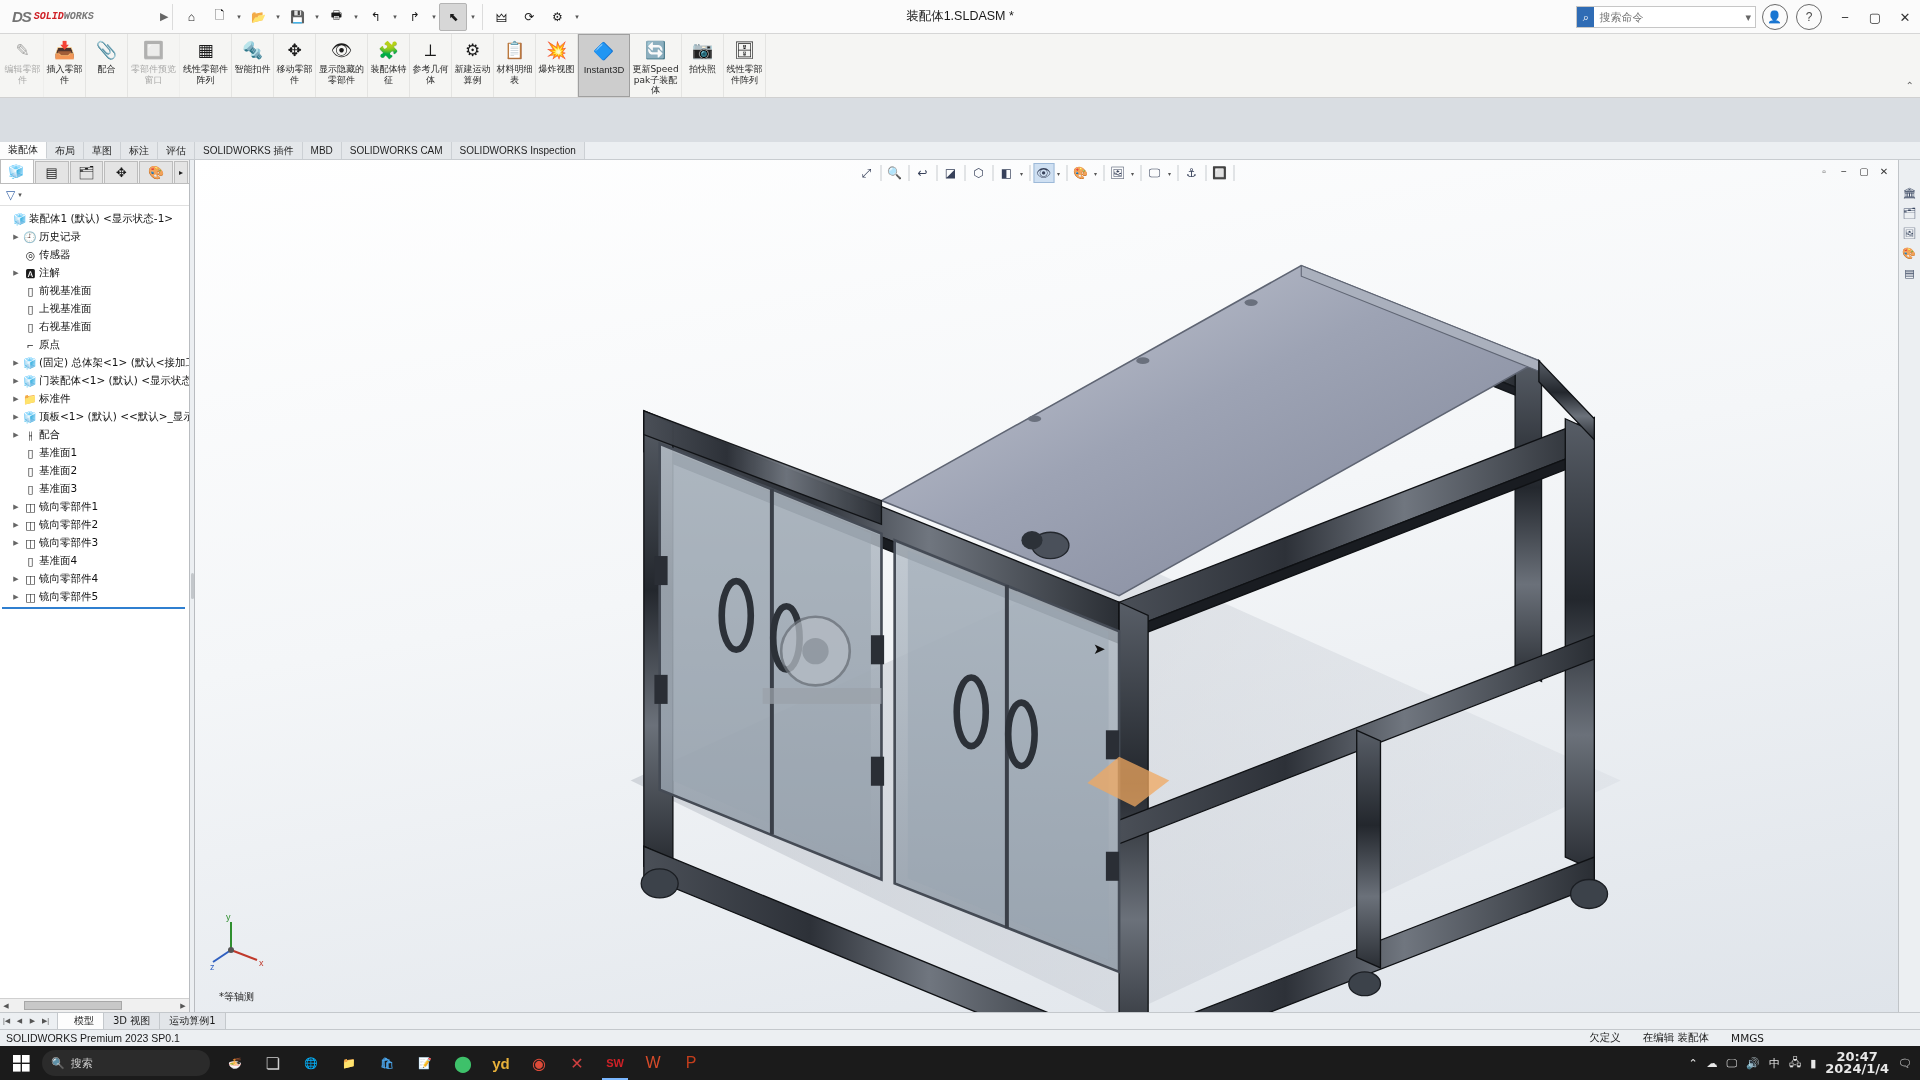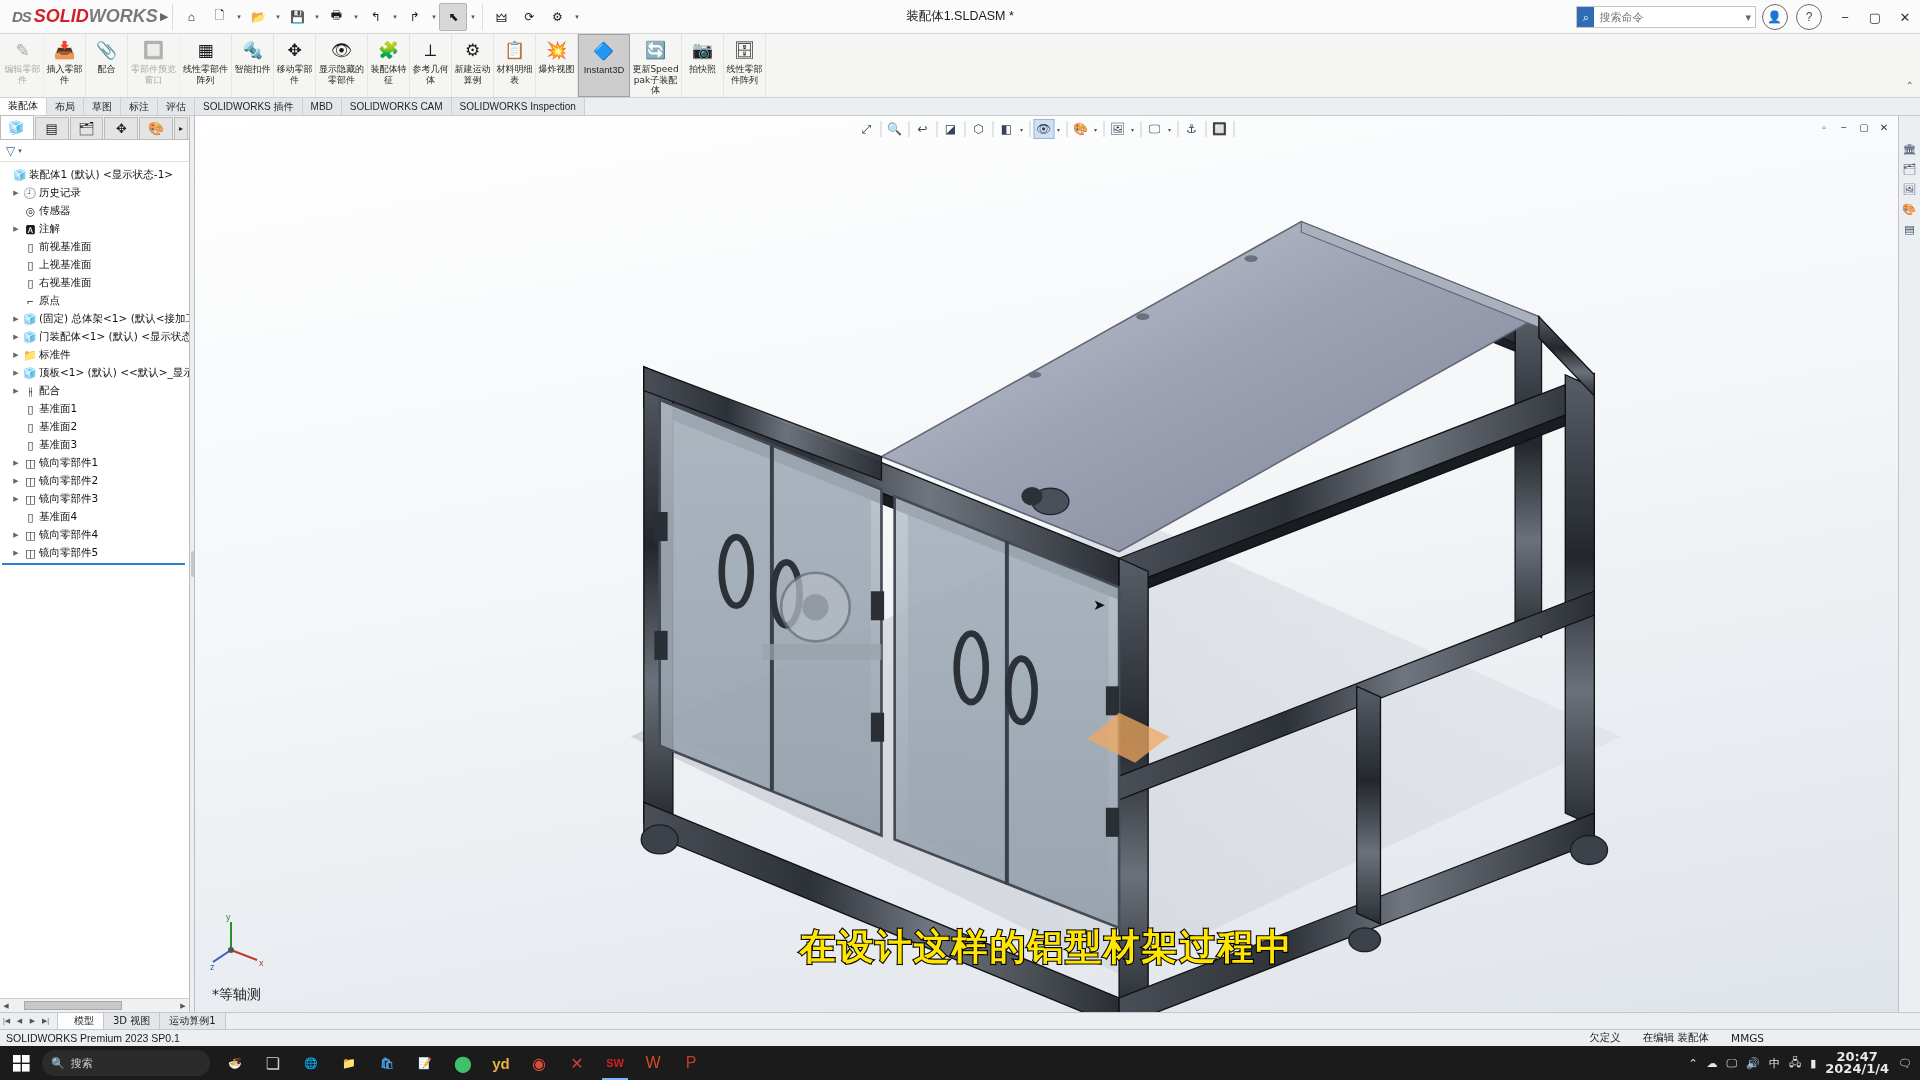--- a/index.html
+++ b/index.html
@@ -11,21 +11,21 @@
   }
   .app { position:relative; width:1920px; height:1080px; display:flex; flex-direction:column; }
 
   
   .titlebar {
     height:34px; background:#fbfbfb; border-bottom:1px solid #d6d6d6;
     display:flex; align-items:center; position:relative; flex:0 0 34px;
   }
   .sw-logo { display:flex; align-items:center; padding-left:12px; width:150px; }
   .sw-logo .ds { color:#737373; font-weight:bold; font-style:italic; font-size:15px; letter-spacing:-1px;}
-  .sw-logo .name { font-weight:bold; font-size:18px; font-style:italic; margin-left:3px; }
+  .sw-logo .name { font-weight:bold; font-size:10px; font-style:italic; margin-left:3px;font-family:Liberation Mono, monospace; }
   .sw-logo .name .sol { color:#cf2127; }
   .sw-logo .name .works { color:#7a7a7a; }
   .tb-arrow { color:#666; font-size:11px; margin-left:10px; }
   .tb-divider { width:1px; height:26px; background:#dcdcdc; margin:0 4px; }
   .tb-group { display:flex; align-items:center; height:34px; }
   .tb-btn {
     width:28px; height:28px; display:flex; align-items:center; justify-content:center;
     cursor:default; border-radius:2px;
   }
   .tb-btn.sel { background:#d7d7d7; border:1px solid #b4b4b4; }
@@ -68,21 +68,21 @@
     font-size:9px; line-height:10.5px; text-align:center; color:#2a2a2a;
     margin-top:2px; width:100%; word-break:break-all; overflow:hidden;
     font-family:"DejaVu Sans",sans-serif;
   }
   .rb-lbl.lat { font-size:9.5px; font-family:"Liberation Sans",sans-serif; }
   .ribbon-collapse { position:absolute; right:6px; top:46px; font-size:10px; color:#666; }
 
   
   .cmdtabs {
     height:18px; background:#eceff2; display:flex; align-items:stretch;
-    border-bottom:1px solid #c8ccd0; flex:0 0 18px; font-size:10.5px;
+    border-bottom:1px solid #c8ccd0; flex:0 0 18px; font-size:10.5px;margin-top:44px;
   }
   .cmdtab {
     padding:0 8px; display:flex; align-items:center; border-right:1px solid #ccd0d4;
     color:#1f1f1f; background:#e4e7ea; font-family:"DejaVu Sans",sans-serif; font-size:10px;
     white-space:nowrap;
   }
   .cmdtab.lat { font-family:"Liberation Sans",sans-serif; font-size:10px; }
   .cmdtab.active { background:#fdfdfd; border-bottom:1px solid #fdfdfd; }
 
   
@@ -123,21 +123,21 @@
   .vt-sep { width:1px;height:16px;background:#c8ccd0;margin:0 3px; }
 
   .vp-winbtns { position:absolute; top:2px; right:4px; display:flex; z-index:8; }
   .vp-winbtns div { width:20px;height:18px;display:flex;align-items:center;justify-content:center;font-size:10px;color:#333; }
 
   .canvas {
     position:absolute; inset:0;
     background:linear-gradient(170deg,#ffffff 0%,#f4f6f8 45%,#dfe4ea 100%);
   }
   .vp-axis { position:absolute; left:14px; bottom:40px; width:64px; height:64px; }
-  .vp-viewlabel { position:absolute; left:17px; bottom:8px; font-size:14px; color:#222; font-family:"DejaVu Sans",sans-serif; }
+  .vp-viewlabel { position:absolute; left:24px; bottom:8px; font-size:10px; color:#222; font-family:"DejaVu Sans",sans-serif; }
 
   .subtitle {
     position:absolute; left:50%; transform:translateX(-50%); bottom:40px;
     font-size:36px; font-weight:bold; color:#ffe500; letter-spacing:2px;
     font-family:"DejaVu Sans",sans-serif; white-space:nowrap;
     -webkit-text-stroke:2.2px #000;
     paint-order: stroke fill;
     z-index:7;
   }
   .cursor-arrow { position:absolute; z-index:9; font-size:15px; color:#111; }
@@ -592,21 +592,20 @@
           <line x1="22" y1="42" x2="22" y2="14" stroke="#2f8f2f" stroke-width="2"></line>
           <text x="17" y="12" font-size="9" fill="#2f8f2f">y</text>
           <line x1="22" y1="42" x2="48" y2="52" stroke="#c0392b" stroke-width="2"></line>
           <text x="50" y="58" font-size="9" fill="#c0392b">x</text>
           <line x1="22" y1="42" x2="4" y2="54" stroke="#2f5fc0" stroke-width="2"></line>
           <text x="1" y="62" font-size="9" fill="#2f5fc0">z</text>
           <circle cx="22" cy="42" r="3" fill="#555"></circle>
         </svg>
         <div class="vp-viewlabel">*等轴测</div>
 
-        <div class="subtitle">在设计这样的铝型材架过程中</div>
       </div>
 
       <div class="vp-toolbar" id="vp-toolbar">
           <div class="vt-btn">⤢</div>
           <div class="vt-sep"></div>
           <div class="vt-btn">🔍</div>
           <div class="vt-sep"></div>
           <div class="vt-btn">↩</div>
           <div class="vt-sep"></div>
           <div class="vt-btn">◪</div>

